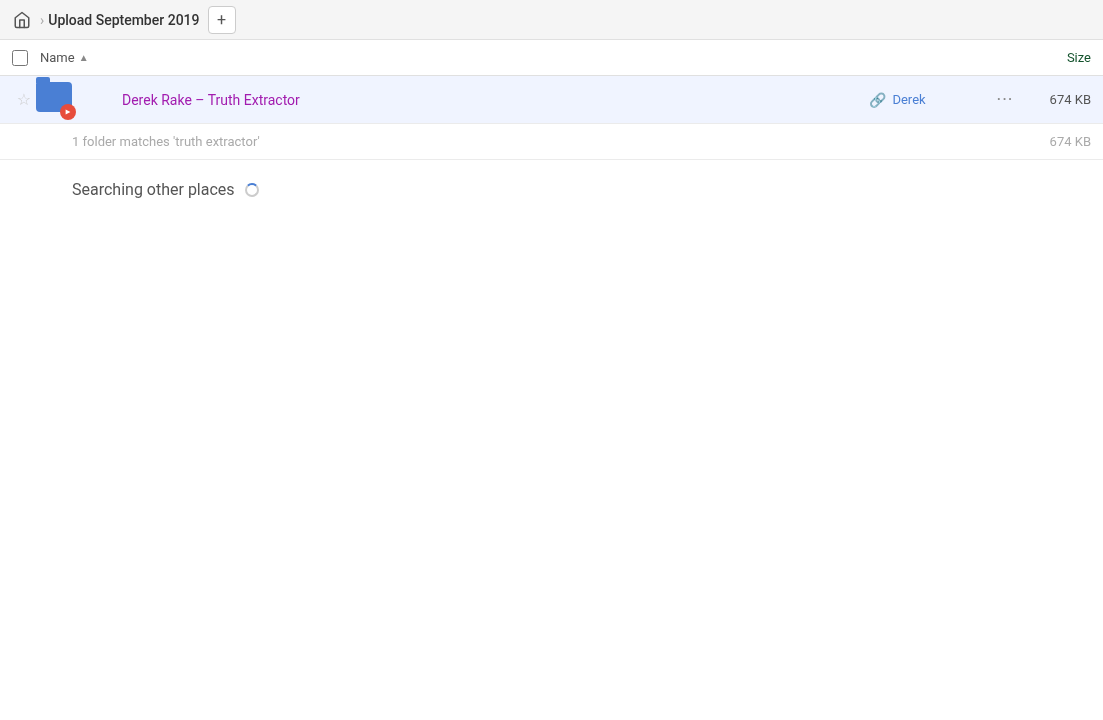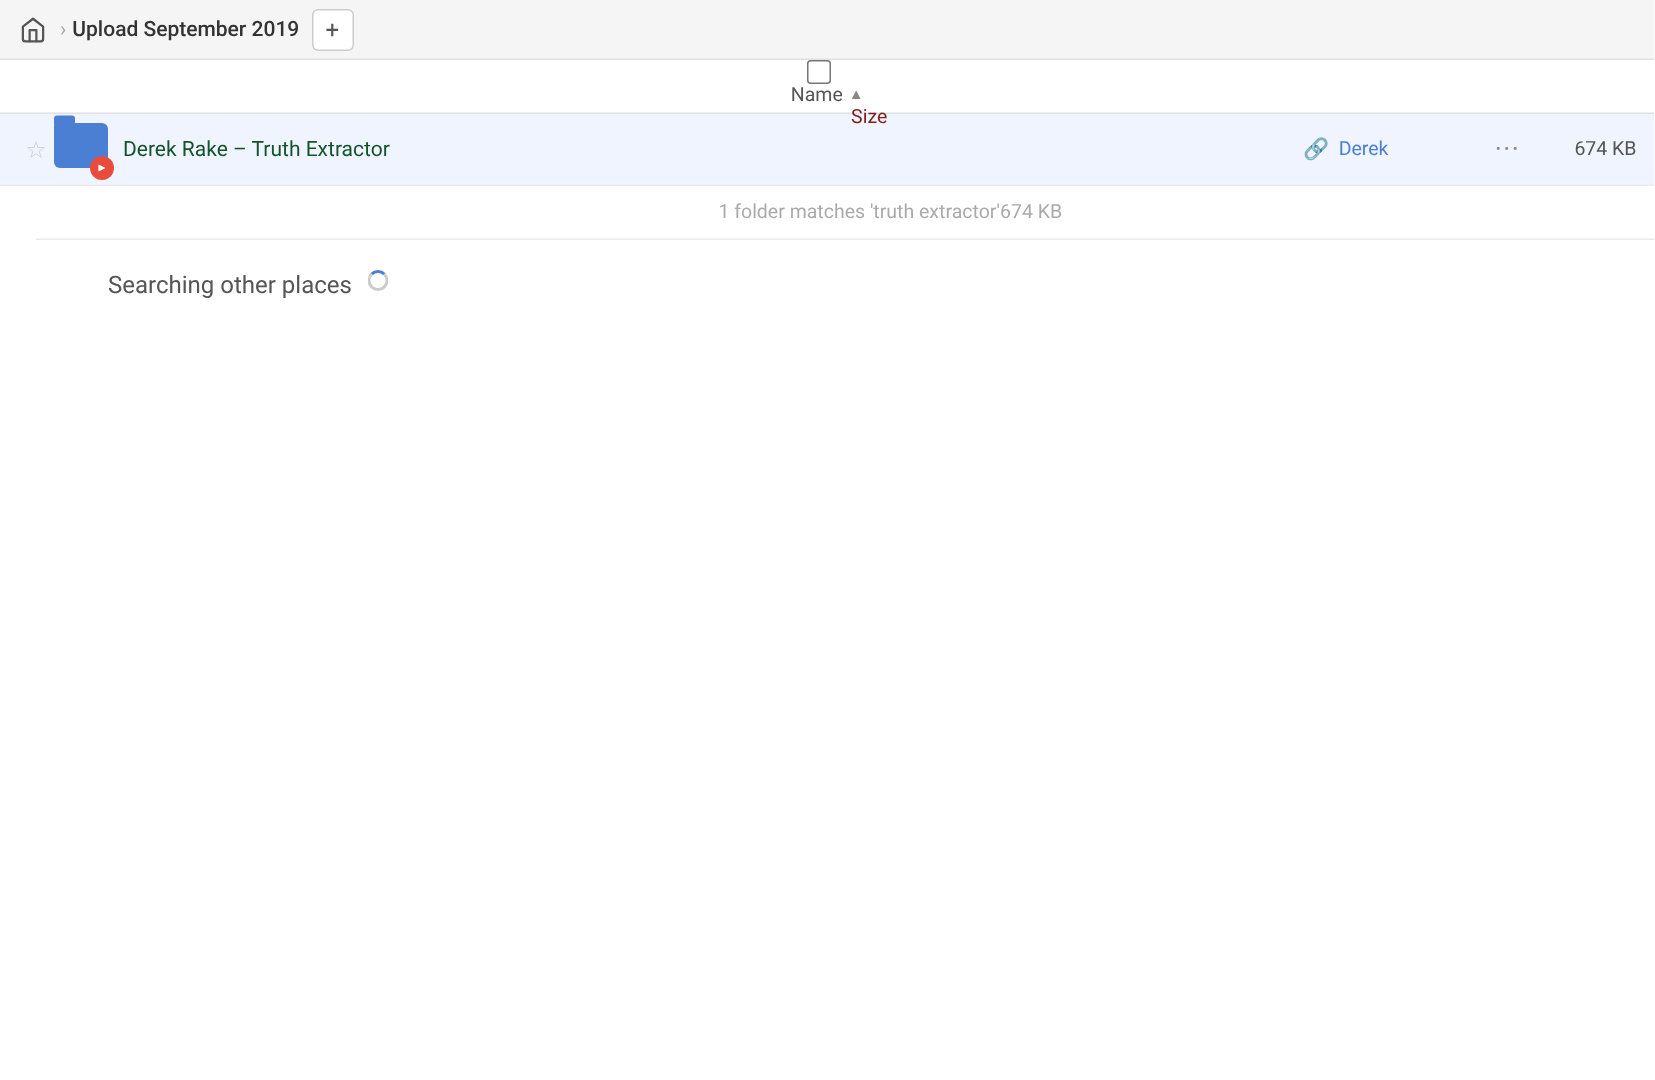--- a/index.html
+++ b/index.html
@@ -64,21 +64,20 @@
     }
 
     
     .column-header {
       display: flex;
       align-items: center;
       height: 36px;
       padding: 0 12px;
       border-bottom: 1px solid #e0e0e0;
       background: #fff;
-      flex-direction: column;
     }
 
     .checkbox-area {
       width: 28px;
       display: flex;
       align-items: center;
     }
 
     .col-checkbox {
       width: 16px;
@@ -97,21 +96,21 @@
       user-select: none;
     }
 
     .sort-arrow {
       font-size: 10px;
       color: #888;
     }
 
     .col-size {
       font-size: 13px;
-      color: #7f1d1d;
+      color: #14532d;
       width: 80px;
       text-align: right;
     }
 
     
     .file-row {
       display: flex;
       align-items: center;
       height: 48px;
       padding: 0 12px;
@@ -170,22 +169,23 @@
       display: flex;
       align-items: center;
       justify-content: center;
       font-size: 9px;
       color: white;
     }
 
     .file-name {
       flex: 1;
       font-size: 14px;
-      color: #14532d;
+      color: #a21caf;
       font-weight: 400;
+      margin-left: 40px;
     }
 
     .shared-area {
       display: flex;
       align-items: center;
       gap: 6px;
       color: #4a7fd4;
       font-size: 13px;
       width: 120px;
     }
@@ -209,39 +209,39 @@
       font-size: 13px;
       color: #555;
       width: 70px;
       text-align: right;
     }
 
     
     .matches-row {
       display: flex;
       align-items: center;
-      justify-content: center;
+      justify-content: space-between;
       padding: 10px 12px 10px 72px;
       border-bottom: 1px solid #ebebeb;
-      margin-left: 24px;
     }
 
     .matches-text {
       font-size: 13px;
       color: #aaa;
     }
 
     .matches-size {
       font-size: 13px;
       color: #aaa;
     }
 
     
     .searching-row {
       display: flex;
+      align-items: center;
       padding: 20px 12px 20px 72px;
     }
 
     .searching-text {
       font-size: 16px;
       color: #555;
       font-weight: 400;
     }
 
     .spinner {

